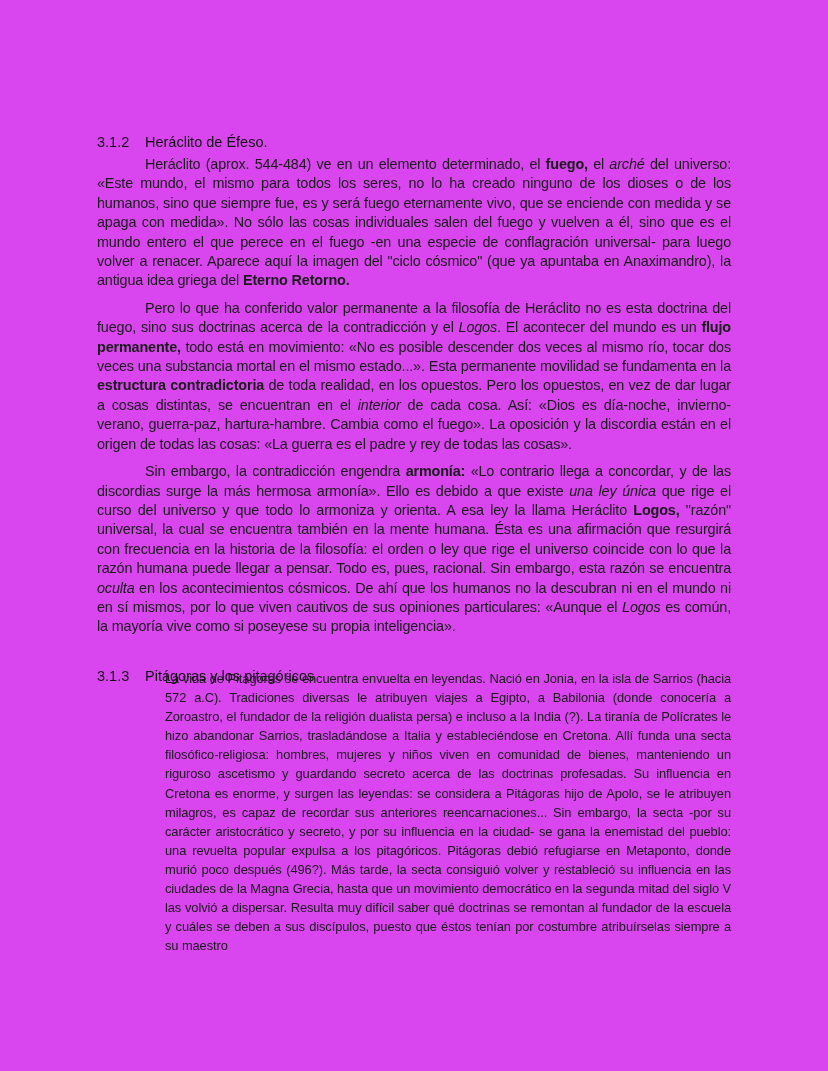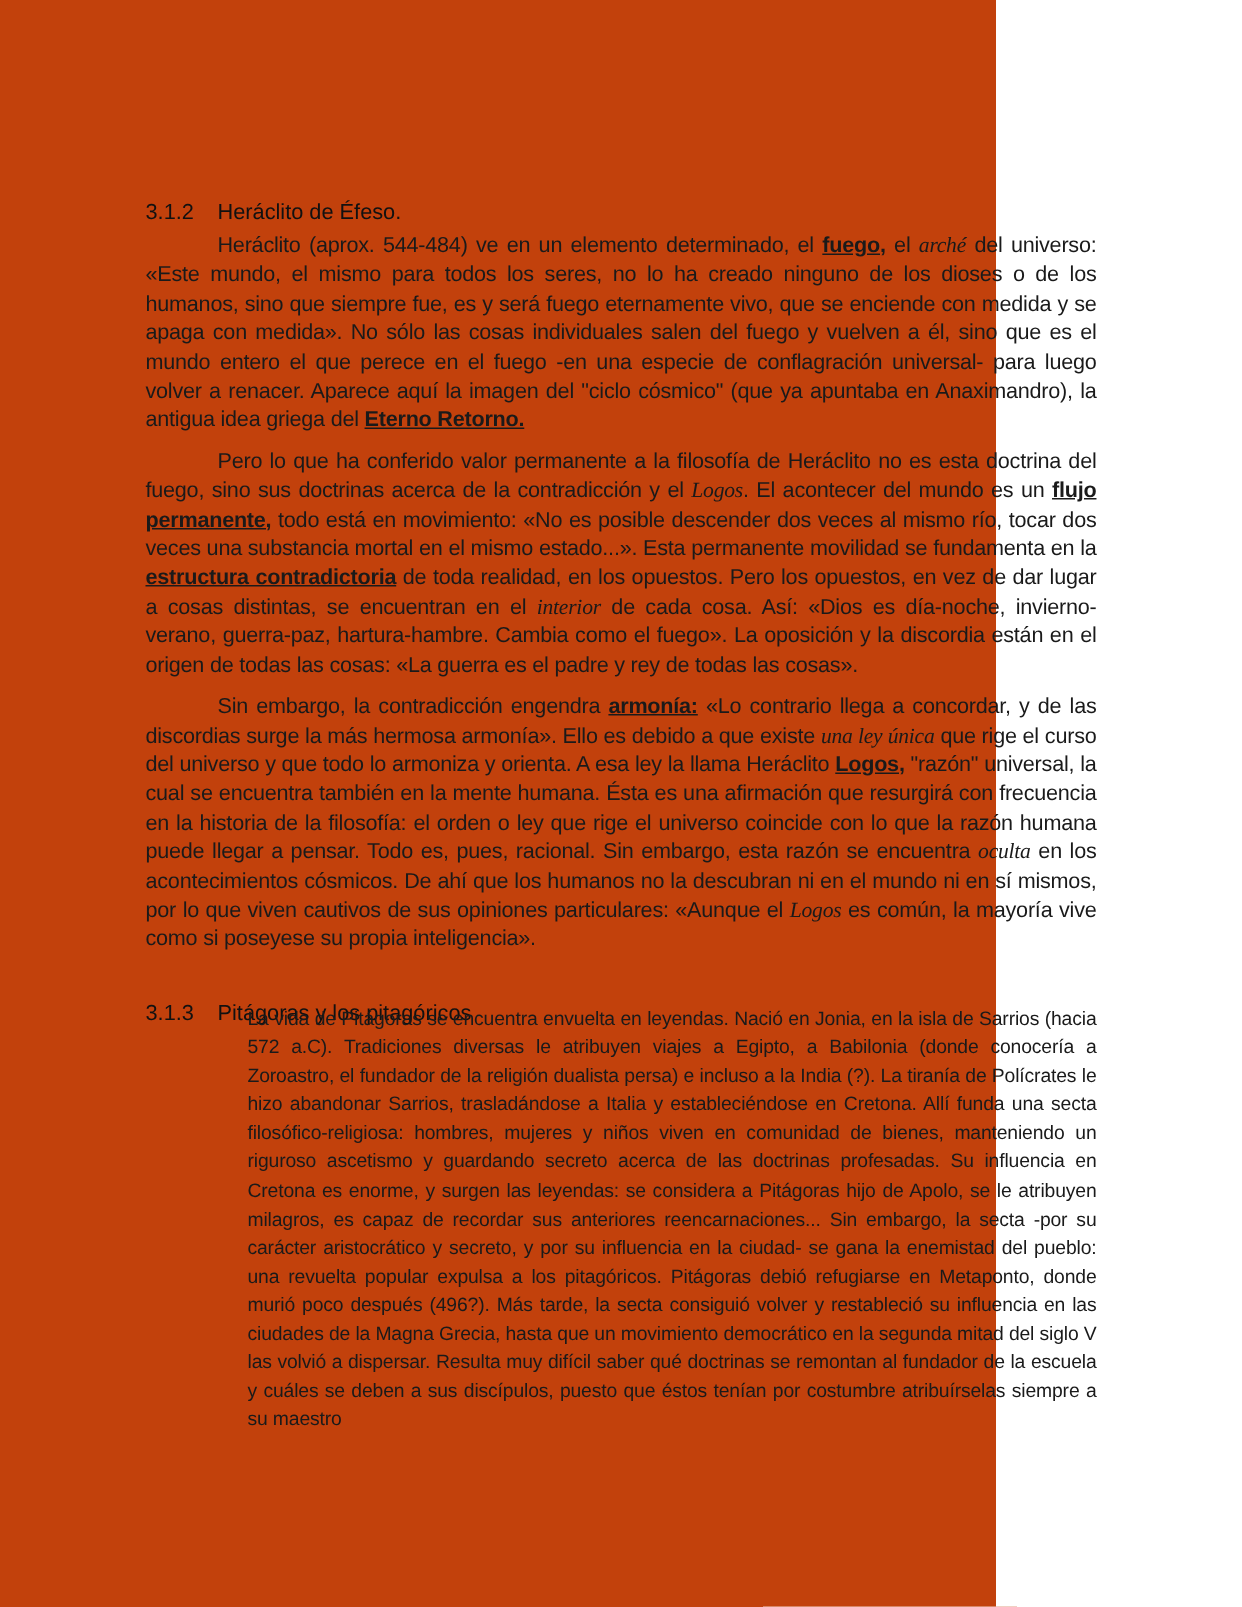--- a/index.html
+++ b/index.html
@@ -1,28 +1,28 @@
 <!DOCTYPE html>
 <html><head>
 <meta charset="utf-8">
 <style>
   html, body { margin: 0; padding: 0; background: #ffffff; }
   body { width: 828px; height: 1071px; position: relative; overflow: hidden;
          font-family: "Liberation Sans", sans-serif; color: #1a1a1a; }
-  .page { position: absolute; left: 0; top: 0; width: 664px; height: 1071px; background: #c2410c; }
+  .page { position: absolute; left: 0; top: 0; width: 828px; height: 1071px; background: #d946ef; }
   .heading { position: absolute; left: 97px; font-size: 14.5px; line-height: 18px; color: #111; }
   .heading .num { display: inline-block; width: 48px; }
   .body-text { position: absolute; left: 97px; width: 634px; font-size: 14.4px; line-height: 19.4px;
                text-align: justify; color: #1a1a1a; letter-spacing: -0.15px; }
   .body-text p { margin: 0 0 8px 0; text-indent: 48px; }
   .small-text { position: absolute; left: 165px; width: 566px; font-size: 12.9px; line-height: 19.1px;
                 text-align: justify; color: #1a1a1a; letter-spacing: -0.1px; }
   .small-text p { margin: 0; }
-  b { font-weight: bold; text-decoration: underline; }
-  i { font-style: italic; font-family: Liberation Serif, serif; }
+  b { font-weight: bold; }
+  i { font-style: italic; }
 </style>
 </head>
 <body>
 
 <div class="page">
 
   <div class="heading" style="top:133px;">
     <span class="num">3.1.2</span><span>Heráclito de Éfeso.</span>
   </div>
 

